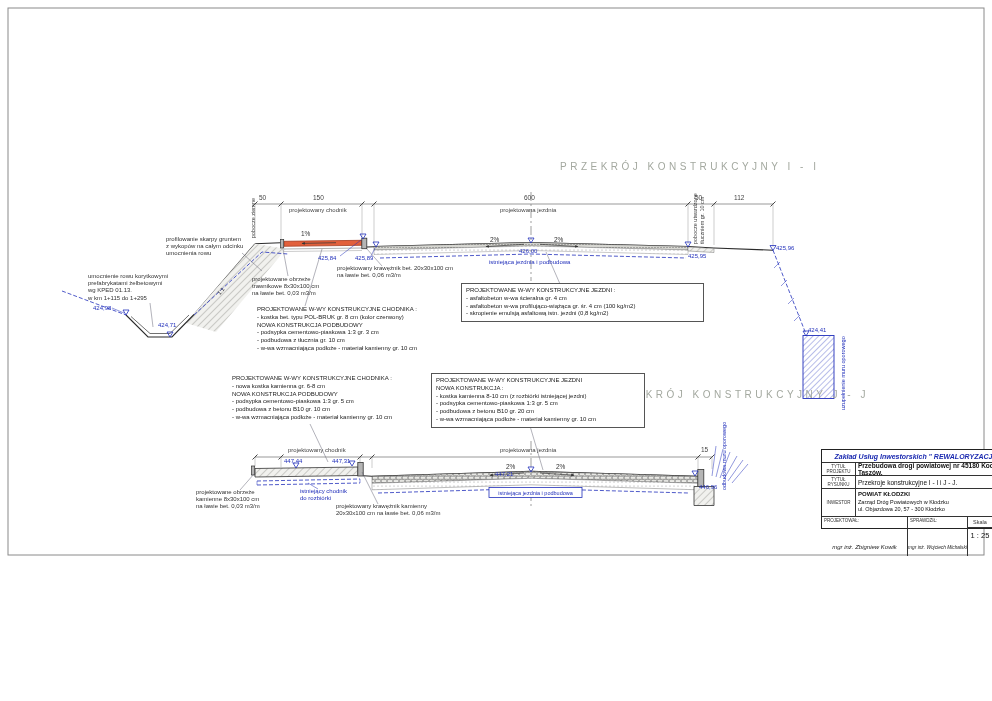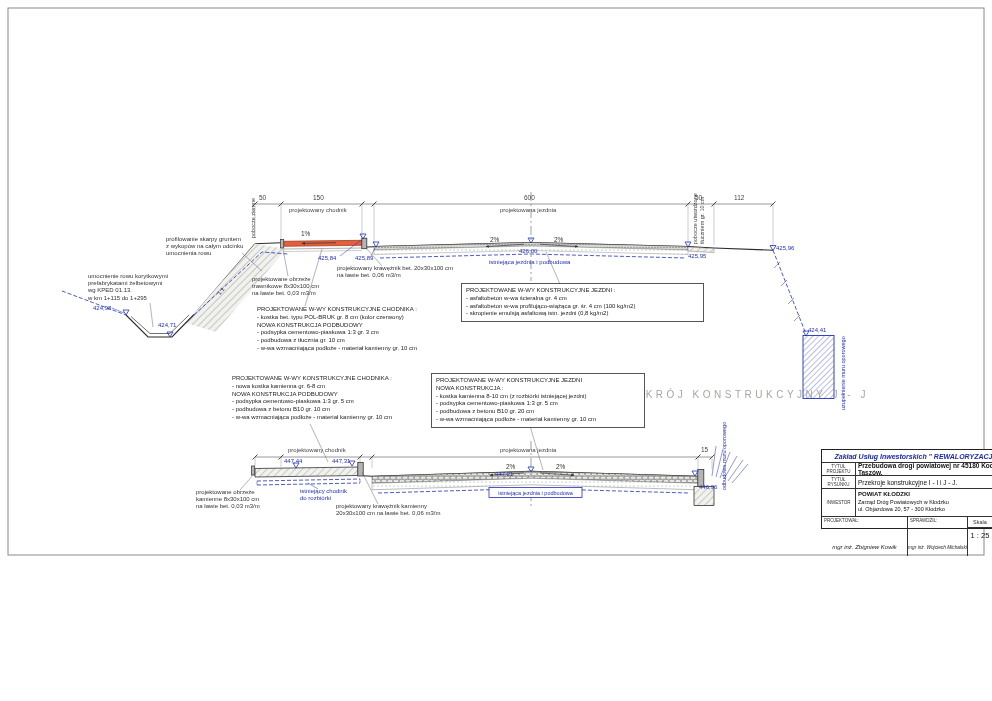--- a/index.html
+++ b/index.html
@@ -225,20 +225,21 @@
 
   <g>
     <path class="ldr" d="M240,490 L254,474"></path>
     <path class="ldr" d="M378,504 L362,472"></path>
     <path class="ldr" d="M310,424 L328,462"></path>
     <path class="ldr" d="M530,426 L543,470"></path>
     <path class="bthin" d="M318,489 L308,483"></path>
   </g>
 </svg>
 
+<div class="lbl sec-title" style="left:560px; top:161px;">PRZEKRÓJ KONSTRUKCYJNY  I - I</div>
 
 <div class="lbl dim" style="left:259px; top:194px;">50</div>
 <div class="lbl dim" style="left:313px; top:194px;">150</div>
 <div class="lbl dim" style="left:524px; top:194px;">600</div>
 <div class="lbl dim" style="left:695px; top:194px;">50</div>
 <div class="lbl dim" style="left:734px; top:194px;">112</div>
 
 <div class="lbl axlbl" style="left:289px; top:207px;">projektowany chodnik</div>
 <div class="lbl axlbl" style="left:500px; top:207px;">projektowana jezdnia</div>
 

